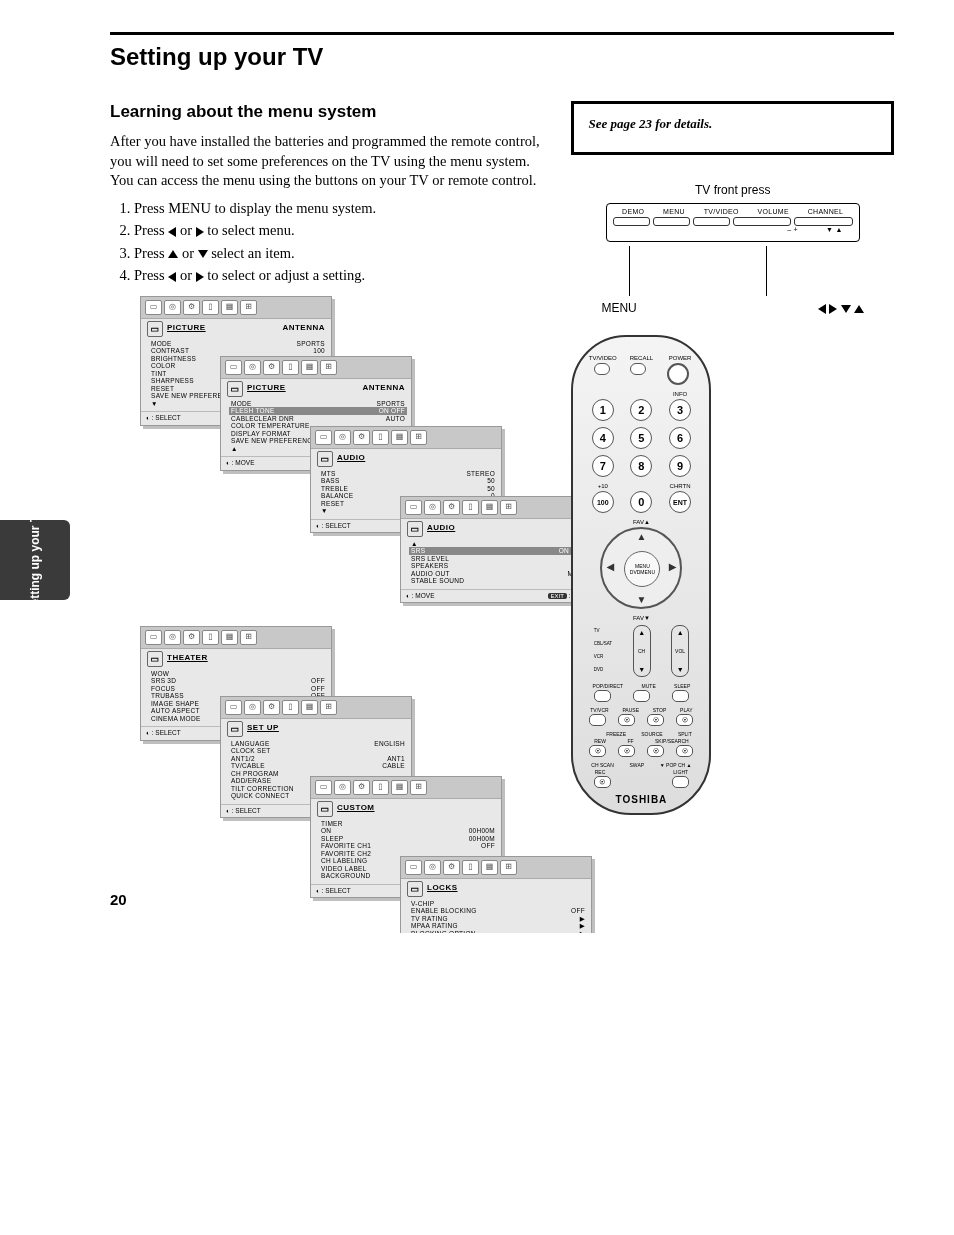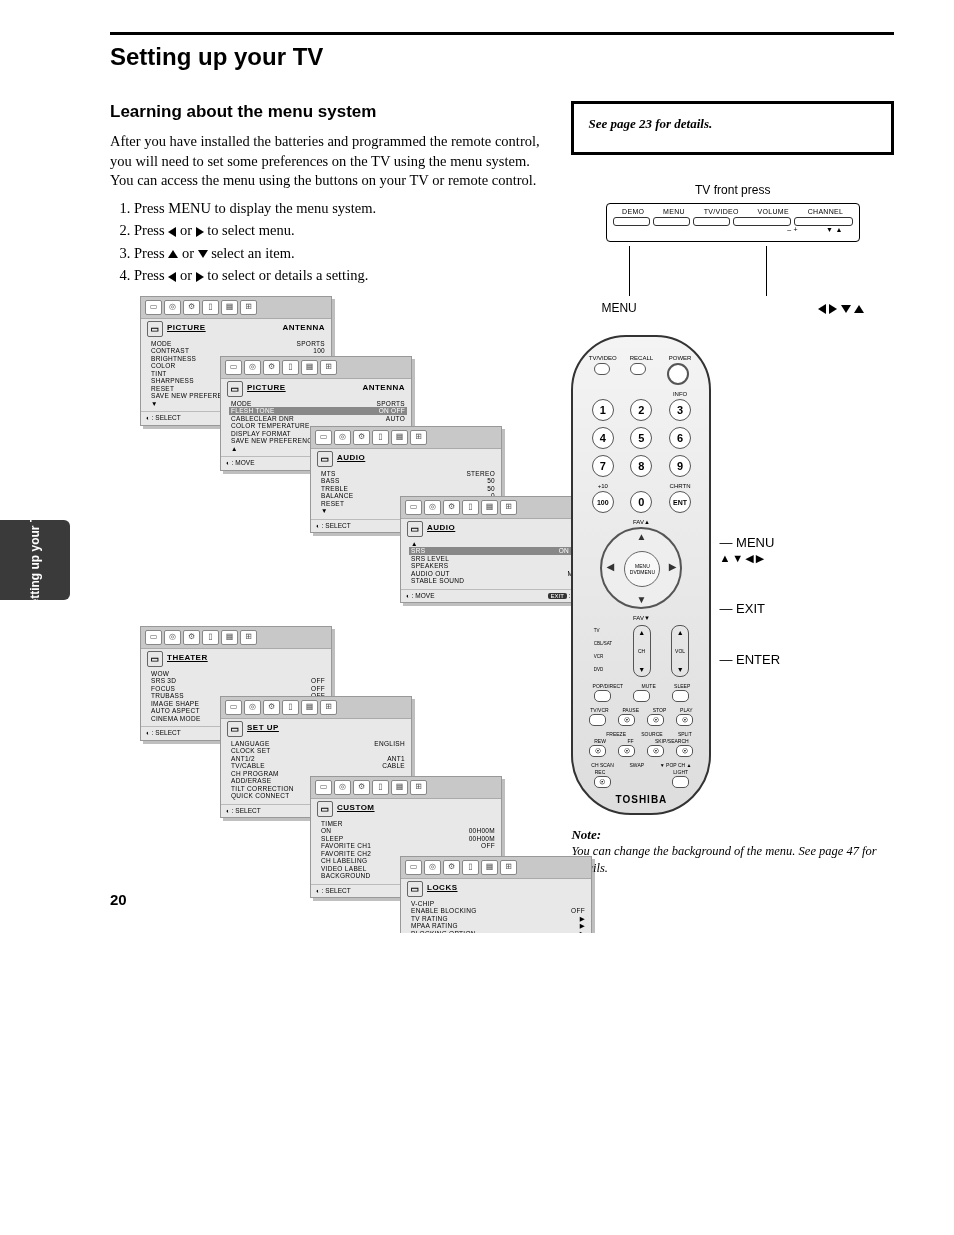--- a/index.html
+++ b/index.html
@@ -232,21 +232,21 @@
 
   <div class="columns">
 
     <div class="left-col">
       <h2 class="subhead">Learning about the menu system</h2>
       <p>After you have installed the batteries and programmed the remote control, you will need to set some preferences on the TV using the menu system. You can access the menu using the buttons on your TV or remote control.</p>
       <ol class="steps">
         <li>Press MENU to display the menu system.</li>
         <li><span>Press </span><span class="tri-l"></span><span> or </span><span class="tri-r"></span><span> to select menu.</span></li>
         <li><span>Press </span><span class="tri-u"></span><span> or </span><span class="tri-d"></span><span> select an item.</span></li>
-        <li><span>Press </span><span class="tri-l"></span><span> or </span><span class="tri-r"></span><span> to select or details a setting.</span></li>
+        <li><span>Press </span><span class="tri-l"></span><span> or </span><span class="tri-r"></span><span> to select or adjust a setting.</span></li>
       </ol>
 
       <div class="menu-cascade" id="cascade">
           <div class="menu-box" style="top: 0px; left: 0px;">
             <div class="menu-header">
               <span class="micon">▭</span>
               <span class="micon">◎</span>
               <span class="micon">⚙</span>
               <span class="micon">▯</span>
               <span class="micon">▦</span>
@@ -821,31 +821,19 @@
           <div class="sbtn-row">
               <span class="sbtn">⦿</span>
               <span></span>
               <span></span>
               <span class="sbtn"></span>
             </div>
 
           <div class="brand">TOSHIBA</div>
         </div>
 
-        <div class="remote-callouts">
-          <div>
-            — <span>MENU</span><br>
-            <span class="sub">▲▼◀▶</span>
-          </div>
-          <div>— <span>EXIT</span></div>
-          <div>— <span>ENTER</span></div>
-        </div>
       </div>
 
-      <div class="foot-note">
-        <div class="nh">Note:</div>
-        <p>You can change the background of the menu. See page 47 for details.</p>
-      </div>
     </div>
   </div>
 
   <div class="page-num">20</div>
 </div>
 
 </body></html>

